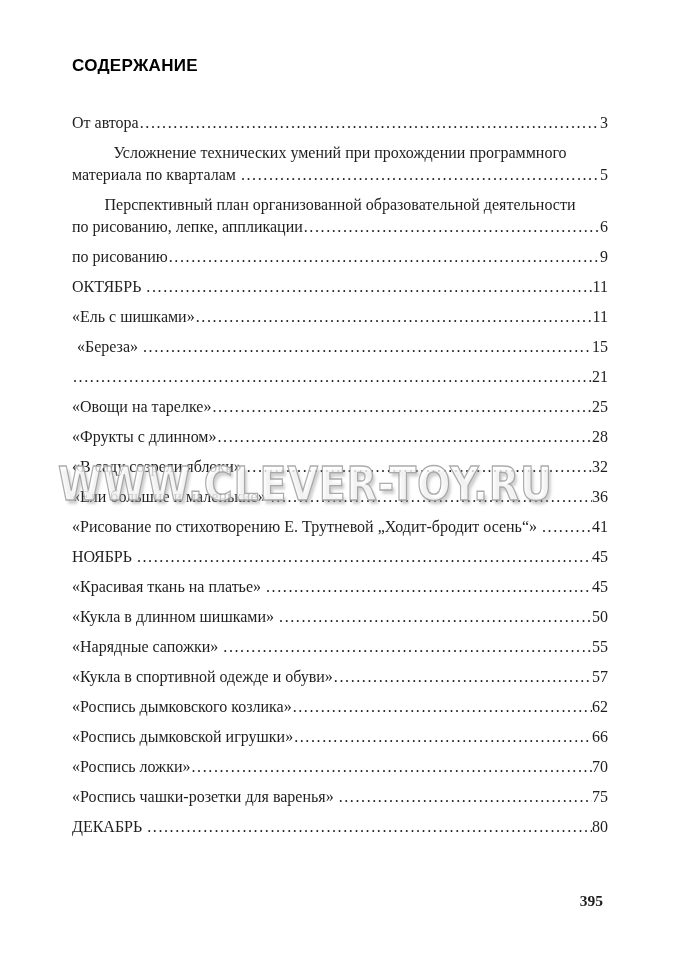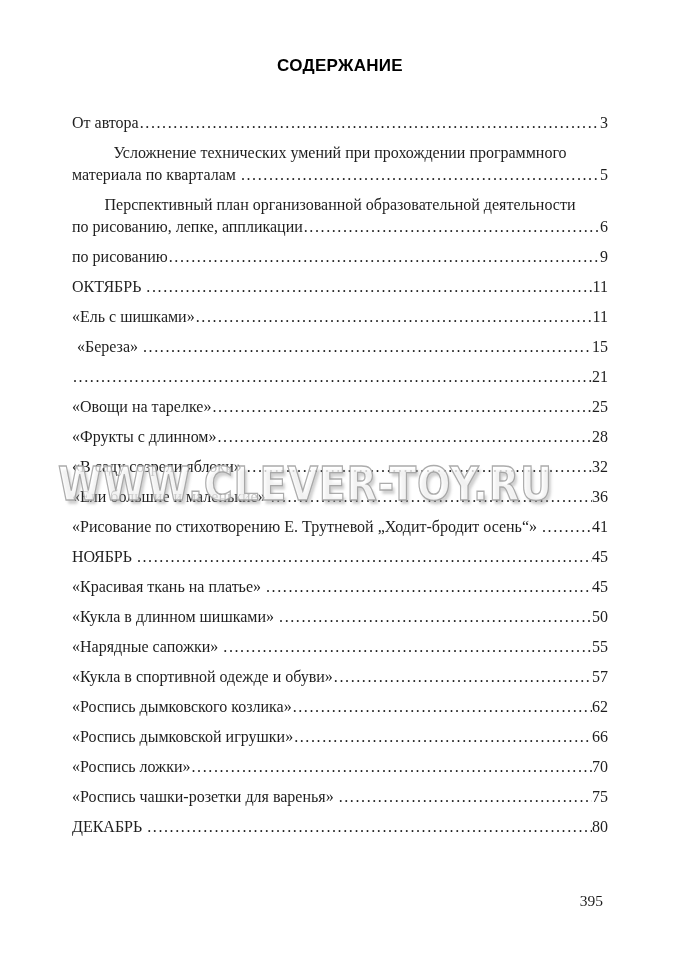--- a/index.html
+++ b/index.html
@@ -10,21 +10,21 @@
     margin: 0 auto;
     background: #ffffff;
     box-sizing: border-box;
     padding: 56px 72px 0 72px;
     overflow: hidden;
     font-family: "Liberation Serif", "DejaVu Serif", serif;
     color: #1e1e1e;
   }
   .title {
     margin: 0 0 36px 0;
-    text-align: center;
+    text-align: left;
     font-family: "Liberation Sans", "DejaVu Sans", sans-serif;
     font-weight: bold;
     font-size: 17px;
     letter-spacing: 0.3px;
     color: #000000;
   }
   .toc { position: relative; z-index: 1; text-align: center; }
   .entry {
     font-size: 16px;
     line-height: 22px;
@@ -58,20 +58,21 @@
     transform: scaleX(0.84);
     transform-origin: left center;
     pointer-events: none;
   }
   .pagenum {
     position: absolute;
     right: 77px;
     bottom: 50px;
     font-size: 15.5px;
     color: #1e1e1e;
+    font-weight: bold;
   }
 </style>
 </head>
 <body>
 
 <div class="page">
   <h1 class="title">СОДЕРЖАНИЕ</h1>
   <div class="toc">
       <div class="entry">
         <div class="row">

